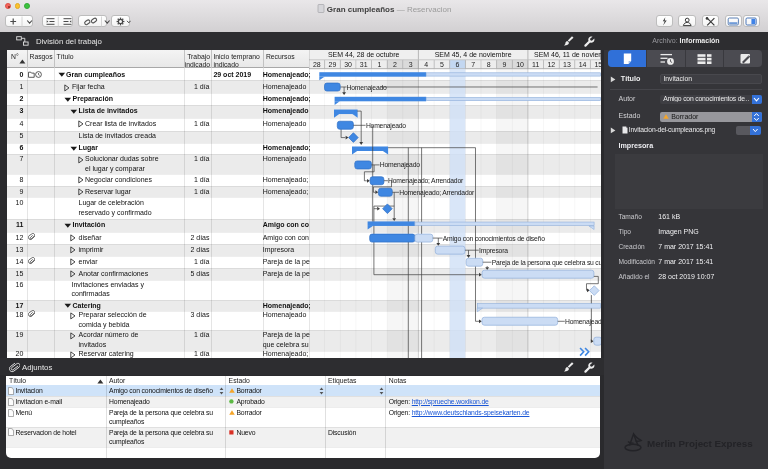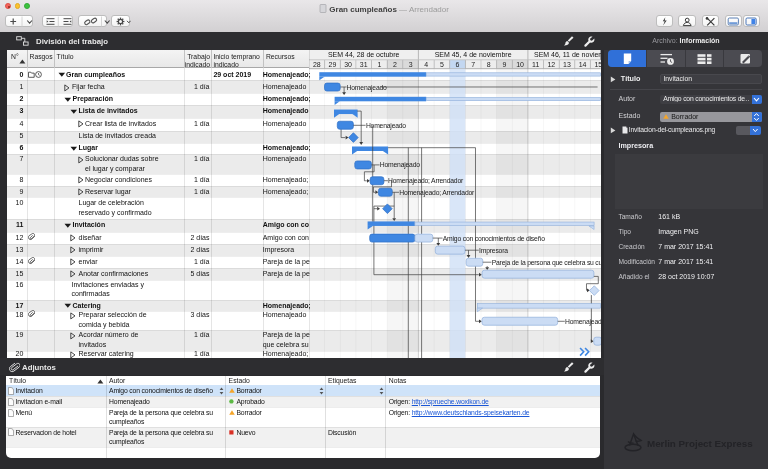--- a/index.html
+++ b/index.html
@@ -5,21 +5,21 @@
 body { font-family:"Liberation Sans", sans-serif; position:relative; background:#2a2a2d; }
 .abs { position:absolute; }
 #titlebar { position:absolute; left:0; top:0; width:768px; height:32px; background:linear-gradient(#e9e7e9,#d2d0d2); }
 .tl { position:absolute; top:2.8px; width:5.8px; height:5.8px; border-radius:50%; }
 #wtitle { position:absolute; top:4px; left:0; width:768px; text-align:center; font-size:8px; color:#4a4a4a; }
 #wtitle .mod { color:#9b9b9b; }
 .tbtn { position:absolute; top:14.5px; height:12.8px; background:linear-gradient(#ffffff,#f4f4f4); border:0.5px solid #bdbdbd; border-radius:3px; }
 #bar1 { position:absolute; left:0; top:32px; width:604px; height:17.5px; background:#2d2d30; }
 #arch { position:absolute; left:604px; top:32px; width:164px; height:17.5px; background:#2d2d30; font-size:7px; color:#98989d; text-align:center; line-height:18px; }
 #arch b { color:#ececec; }
-.dlbl { position:absolute; font-size:7.8px; color:#e8e8e8;font-weight:bold; }
+.dlbl { position:absolute; font-size:7.8px; color:#e8e8e8; }
 #mainarea { position:absolute; left:0; top:49.5px; width:604px; height:308.7px; background:#2a2a2d; }
 #thead { position:absolute; left:7px; top:0; width:302.4px; height:18px; background:linear-gradient(#f4f4f4,#e8e8e8); border-bottom:0.7px solid #a8a8a8; color:#1a1a1a; }
 #thead .h { position:absolute; font-size:6.8px; line-height:8.4px; }
 .hline { position:absolute; top:0; height:18px; width:1px; background:#c2c2c2; }
 #content { position:absolute; left:7px; top:18.7px; width:594px; height:290px; background:#fff; overflow:hidden; }
 .stripe { position:absolute; left:0; width:594px; background:#ebebeb; }
 .rline { position:absolute; left:0; width:594px; height:0.7px; background:rgba(0,0,0,0.065); }
 .cline { position:absolute; top:0; width:0.7px; height:290px; background:rgba(0,0,0,0.10); }
 .ct { position:absolute; font-size:7px; color:#111; white-space:pre; line-height:9.8px; }
 .b { font-weight:bold; }
@@ -31,21 +31,21 @@
 </style></head><body>
 
 <div id="titlebar">
   <div class="tl" style="left:5.2px;  background:#f4645c; border:0.5px solid #dd4f46;">
       <div style="position:absolute;left:1.8px;top:1.8px;width:2.1px;height:2.1px;border-radius:50%;background:#8c2b22;"></div>
     </div>
   <div class="tl" style="left:14.7px; background:#fbc32f; border:0.5px solid #e0a925;"></div>
   <div class="tl" style="left:24.2px; background:#3cc23f; border:0.5px solid #2fa833;"></div>
   <div id="wtitle"><svg width="8" height="9" viewBox="0 0 8 9" style="vertical-align:-1px">
         <rect x="1" y="0.5" width="6" height="8" rx="0.8" fill="#d6d6da" stroke="#9a9aa0" stroke-width="0.6"></rect>
-      </svg> <span style="font-weight:bold;color:#3f3f3f">Gran cumpleaños</span> <span class="mod">— Arrendador</span></div>
+      </svg> <span style="font-weight:bold;color:#3f3f3f">Gran cumpleaños</span> <span class="mod">— Reservacion</span></div>
 </div>
 <div class="tbtn" style="left:4.7px; width:28px;"></div>
 <div class="tbtn" style="left:41.7px; width:31.2px;"></div>
 <div class="tbtn" style="left:78.1px; width:28.7px;"></div>
 <div class="tbtn" style="left:110.7px; width:19.5px;"></div>
 <svg class="abs" style="left:4.7px; top:14.5px;" width="126" height="13" viewBox="0 0 126 13">
   <g stroke="#4a4a4a" stroke-width="1.2" fill="none">
       <path d="M8.2 3.6v5.8M5.3 6.5h5.8"></path>
     </g>
   <line x1="17" y1="1.5" x2="17" y2="11.5" stroke="#cccccc" stroke-width="0.8"></line>

